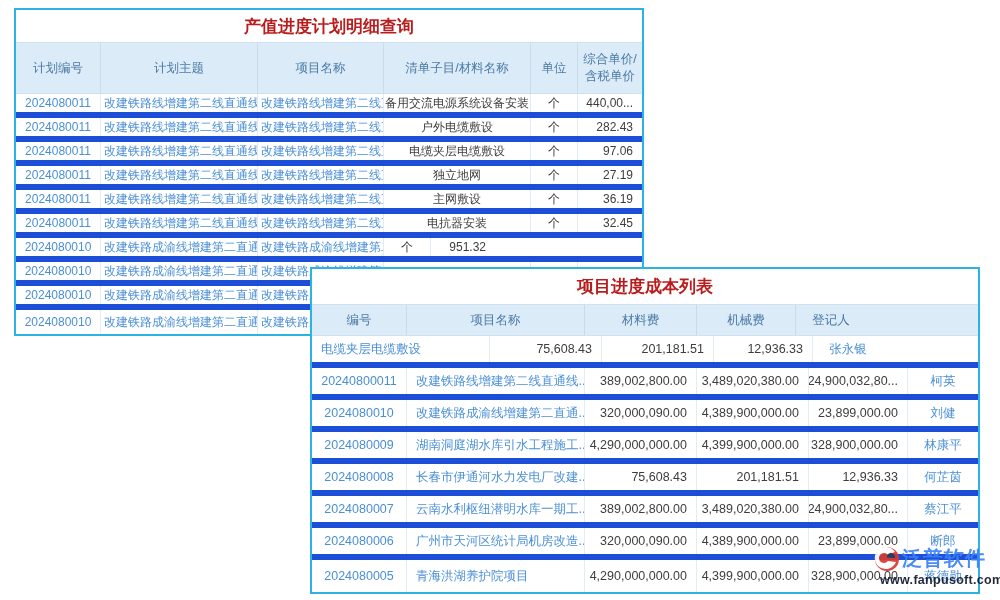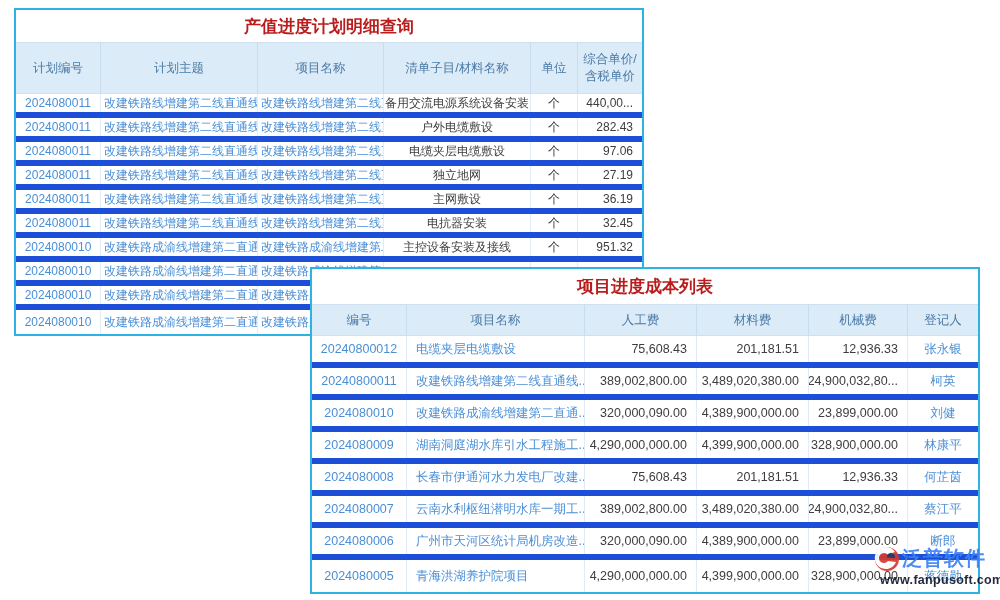--- a/index.html
+++ b/index.html
@@ -110,21 +110,20 @@
         <div class="cell c-left t-link t1c2">改建铁路线增建第二线直通线</div>
         <div class="cell c-left t-link t1c3">改建铁路线增建第二线直通线</div>
         <div class="cell c-center t-dark t1c4">电抗器安装</div>
         <div class="cell c-center t-dark t1c5">个</div>
         <div class="cell c-right t-dark t1c6">32.45</div>
       </div>
         <div class="data-row">
         <div class="cell c-center t-link t1c1">2024080010</div>
         <div class="cell c-left t-link t1c2">改建铁路成渝线增建第二直通</div>
         <div class="cell c-left t-link t1c3">改建铁路成渝线增建第二直通</div>
-        <div class="cell c-center t-dark t1c4">主控设备安装及接线</div>
         <div class="cell c-center t-dark t1c5">个</div>
         <div class="cell c-right t-dark t1c6">951.32</div>
       </div>
         <div class="data-row">
         <div class="cell c-center t-link t1c1">2024080010</div>
         <div class="cell c-left t-link t1c2">改建铁路成渝线增建第二直通</div>
         <div class="cell c-left t-link t1c3">改建铁路成渝线增建第二直通</div>
         <div class="cell c-center t-dark t1c4"></div>
         <div class="cell c-center t-dark t1c5"></div>
         <div class="cell c-right t-dark t1c6"></div>
@@ -146,29 +145,27 @@
         <div class="cell c-right t-dark t1c6"></div>
       </div>
       </div>
   </div>
 
   <div id="table2" class="panel">
     <div class="tbl-title">项目进度成本列表</div>
     <div class="hdr-row">
       <div class="hdr-cell t2c1">编号</div>
       <div class="hdr-cell t2c2">项目名称</div>
-      <div class="hdr-cell t2c3">人工费</div>
       <div class="hdr-cell t2c4">材料费</div>
       <div class="hdr-cell t2c5">机械费</div>
       <div class="hdr-cell t2c6">登记人</div>
     </div>
     <div>
 
     <div class="data-row">
-        <div class="cell c-center t-link t2c1">20240800012</div>
         <div class="cell c-left2 t-link t2c2">电缆夹层电缆敷设</div>
         <div class="cell c-right t-dark t2c3">75,608.43</div>
         <div class="cell c-right t-dark t2c4">201,181.51</div>
         <div class="cell c-right t-dark t2c5">12,936.33</div>
         <div class="cell c-center t-link t2c6">张永银</div>
       </div>
         <div class="data-row">
         <div class="cell c-center t-link t2c1">20240800011</div>
         <div class="cell c-left2 t-link t2c2">改建铁路线增建第二线直通线...</div>
         <div class="cell c-right t-dark t2c3">389,002,800.00</div>

